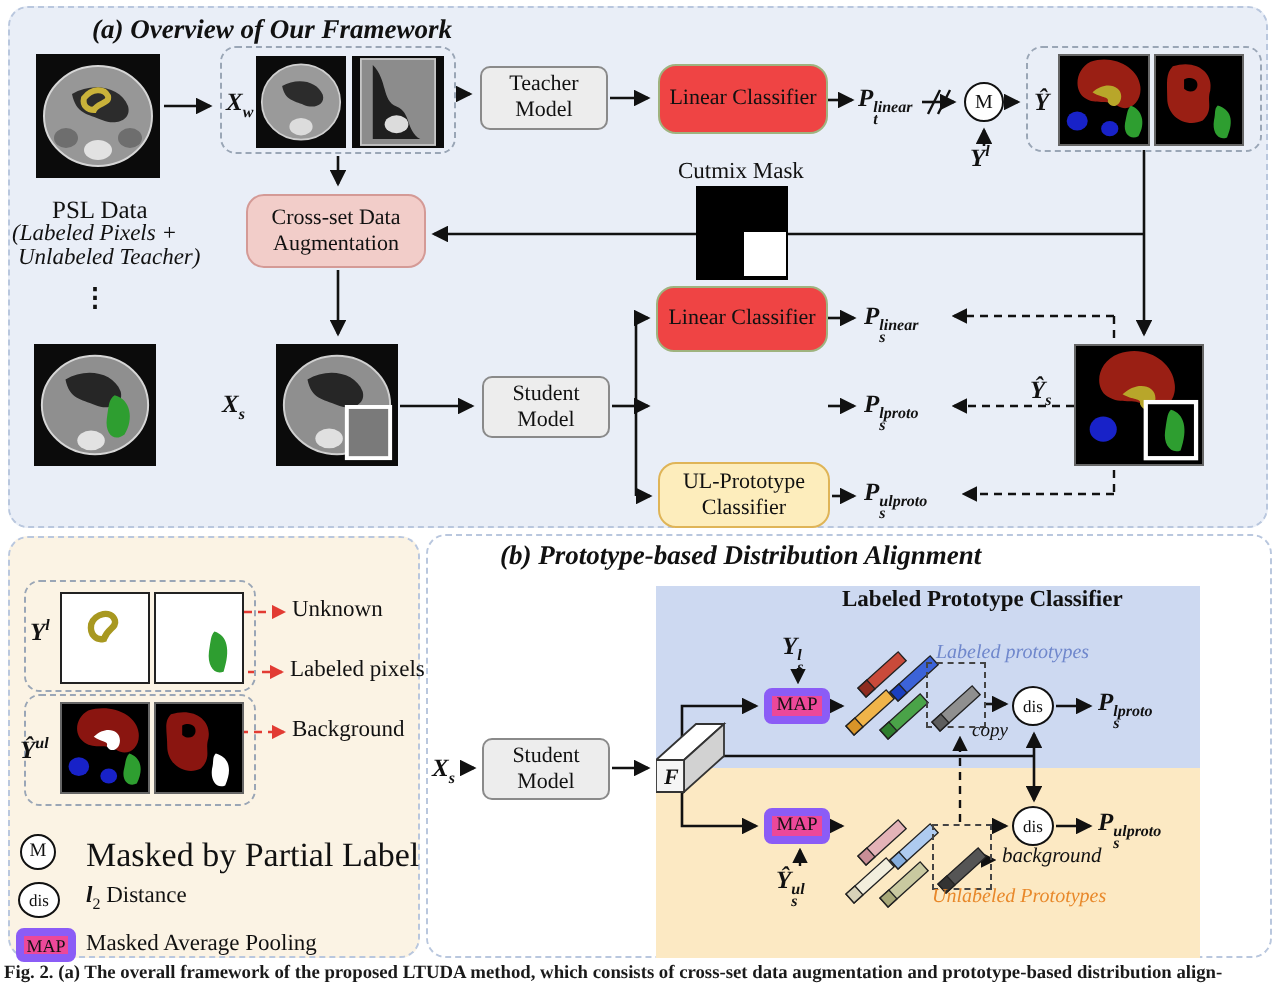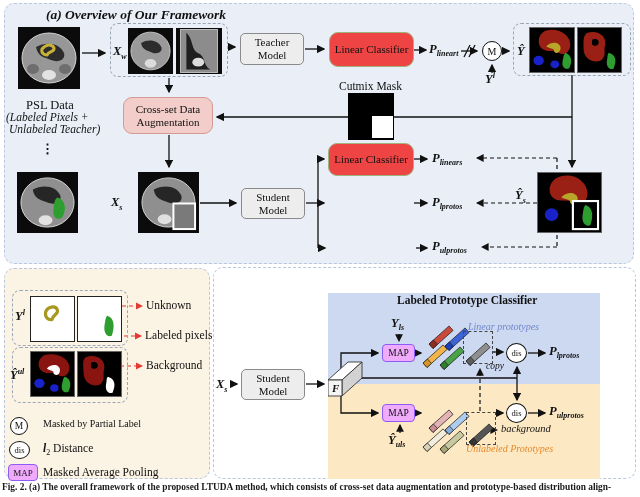--- a/index.html
+++ b/index.html
@@ -13,31 +13,31 @@
        text-align:center;font:11px/1.18 "Liberation Serif",serif;color:#111;border:1px solid;box-sizing:border-box;}
   .gray{background:#ededed;border-color:#8a8a8a;border-radius:5px;}
   .green{background:#ef4444;border-color:#9fb37f;border-radius:9px;}
   .blue{background:#c6d6f2;border-color:#7b96d6;border-radius:9px;}
   .yellowb{background:#fdedbc;border-color:#dfb457;border-radius:9px;}
   .pink{background:#f2cdc9;border-color:#d49a96;border-radius:9px;}
   .dashbox{position:absolute;z-index:2;border:1px dashed #9aa6b6;border-radius:8px;box-sizing:border-box;}
   .dashsq{position:absolute;z-index:2;border:1.2px dashed #444;box-sizing:border-box;}
   .circle{position:absolute;z-index:2;background:#fff;border:1px solid #111;border-radius:50%;
           display:flex;align-items:center;justify-content:center;font:10px "Liberation Serif",serif;box-sizing:border-box;}
-  .mapbox{position:absolute;z-index:2;background:#f0abfc;border:1px solid #8b5cf6;border-radius:4px;
+  .mapbox{position:absolute;z-index:2;background:#ec4899;border:4px solid #8b5cf6;border-radius:4px;
           display:flex;align-items:center;justify-content:center;font:9.5px "Liberation Serif",serif;box-sizing:border-box;}
   .t{position:absolute;z-index:2;font-family:"Liberation Serif",serif;color:#111;white-space:nowrap;}
   .ti{font-style:italic;}
   .tb{font-weight:bold;}
   .ptitle{font:bold 13.5px "Liberation Serif",serif;font-style:italic;margin-left:32px;}
-  .rtitle{font:bold 11.5px "Liberation Serif",serif;}
+  .rtitle{font:bold 11.5px "Liberation Serif",serif;margin-left:24px;}
   .math{position:absolute;z-index:2;font:bold 12.5px "Liberation Serif",serif;font-style:italic;white-space:nowrap;}
   .msub{font-size:8px;font-weight:bold;}
   .msup{font-size:8px;font-weight:bold;}
-  .ss{display:inline-flex;flex-direction:row;vertical-align:-30%;line-height:0.78;}
+  .ss{display:inline-flex;flex-direction:column;vertical-align:-30%;line-height:0.78;}
   .ss .sp,.ss .sb{font-size:8px;font-weight:bold;font-style:italic;}
   .seg{position:absolute;z-index:2;background:#000;border:1px solid #666;box-sizing:border-box;}
   .wimg{position:absolute;z-index:2;background:#fff;border:1.2px solid #222;box-sizing:border-box;}
   .ct{position:absolute;z-index:2;background:#0b0b0b;box-sizing:border-box;}
   .region{position:absolute;z-index:0;}
   .caption{position:absolute;z-index:2;font:bold 9.4px "Liberation Serif",serif;color:#1a1a1a;white-space:nowrap;}
 </style>
 </head>
 <body>
 
@@ -211,20 +211,23 @@
       <rect x="36" y="32" width="22" height="26" fill="#7a7a7a" stroke="#fff" stroke-width="2"></rect>
     </svg>
   </div>
   <div class="box gray" style="left:241px;top:188px;width:64px;height:31px;">
       <span>Student Model</span>
     </div>
 
   <div class="box green" style="left:328px;top:143px;width:86px;height:33px;">
       <span>Linear Classifier</span>
     </div>
+  <div class="box yellowb" style="left:329px;top:231px;width:86px;height:33px;">
+      <span>UL-Prototype Classifier</span>
+    </div>
 
   <span class="math" style="left:432px;top:151px;"><i>P</i><span class="ss">
         <span class="sp">linear</span>
         <span class="sb">s</span>
       </span></span>
   <span class="math" style="left:432px;top:195px;"><i>P</i><span class="ss">
         <span class="sp">lproto</span>
         <span class="sb">s</span>
       </span></span>
   <span class="math" style="left:432px;top:239px;"><i>P</i><span class="ss">
@@ -236,20 +239,21 @@
   <div class="seg" style="left:537px;top:172px;width:65px;height:61px;">
     <svg width="63" height="59" viewBox="0 0 65 61">
       <path d="M22,4 C36,-1 50,8 51,20 C52,30 43,36 36,31 C29,26 24,31 16,26 C9,21 11,8 22,4 Z" fill="#9a1f14"></path>
       <path d="M24,25 C31,18 41,20 41,27 C41,33 35,35 33,30 C34,27 29,28 24,25 Z" fill="#b8a62a"></path>
       <ellipse cx="14" cy="43" rx="7" ry="6.5" fill="#1822c8"></ellipse>
       <rect x="36" y="29" width="26" height="29" fill="#000" stroke="#fff" stroke-width="2.2"></rect>
       <path d="M49,33 C56,35 58,43 54,54 C49,56 45,51 46,44 C47,38 47,35 49,33 Z" fill="#2e9e30"></path>
     </svg>
   </div>
 
+  <div class="t ptitle" style="left:218px;top:270px;">(b) Prototype-based Distribution Alignment</div>
   <div class="t rtitle" style="left:397px;top:294px;">Labeled Prototype Classifier</div>
 
   <span class="math" style="left:216px;top:377px;"><i>X</i><sub class="msub">s</sub></span>
   <div class="box gray" style="left:241px;top:369px;width:64px;height:31px;">
       <span>Student Model</span>
     </div>
 
   <svg class="abs lay2" style="left:328px;top:358px;z-index:2;" width="40" height="40" viewBox="0 0 40 40">
     <polygon points="0,22 20,4 34,4 14,22" fill="#ffffff" stroke="#333" stroke-width="0.9"></polygon>
     <polygon points="14,22 34,4 34,20 14,38" fill="#d2d2d2" stroke="#333" stroke-width="0.9"></polygon>
@@ -276,21 +280,21 @@
       </g>
     <g transform="translate(2,43) rotate(-42)">
         <rect x="0" y="0" width="27" height="6" fill="#f0b449" stroke="#222" stroke-width="0.7"></rect>
         <rect x="0" y="0" width="6" height="6" fill="#d89428" stroke="#222" stroke-width="0.7"></rect>
       </g>
     <g transform="translate(19,45) rotate(-42)">
         <rect x="0" y="0" width="27" height="6" fill="#4aa348" stroke="#222" stroke-width="0.7"></rect>
         <rect x="0" y="0" width="6" height="6" fill="#2e7e2e" stroke="#222" stroke-width="0.7"></rect>
       </g>
   </svg>
-  <div class="t ti" style="left:468px;top:321px;font-size:10px;color:#6f87cc;">Linear prototypes</div>
+  <div class="t ti" style="left:468px;top:321px;font-size:10px;color:#6f87cc;">Labeled prototypes</div>
   <div class="dashsq" style="left:463px;top:331px;width:30px;height:33px;"></div>
   <svg class="abs lay2" style="left:462px;top:327px;z-index:2;" width="36" height="40" viewBox="0 0 36 40">
     <g transform="translate(4,34) rotate(-42)">
         <rect x="0" y="0" width="27" height="6" fill="#8f8f8f" stroke="#222" stroke-width="0.7"></rect>
         <rect x="0" y="0" width="6" height="6" fill="#5e5e5e" stroke="#222" stroke-width="0.7"></rect>
       </g>
   </svg>
   <div class="t ti" style="left:486px;top:361px;font-size:9.5px;">copy</div>
   <div class="circle" style="left:506px;top:343px;width:21px;height:20px;font-size:8.5px;">
       <span>dis</span>
@@ -373,21 +377,21 @@
       <path d="M32,26 C39,28 41,34 37,43 C32,45 29,40 30,34 C31,30 30,28 32,26 Z" fill="#ffffff"></path>
     </svg>
   </div>
   <div class="t" style="left:146px;top:299px;font-size:11.5px;">Unknown</div>
   <div class="t" style="left:145px;top:329px;font-size:11.5px;">Labeled pixels</div>
   <div class="t" style="left:146px;top:359px;font-size:11.5px;">Background</div>
 
   <div class="circle" style="left:10px;top:417px;width:18px;height:18px;font-size:9.5px;">
       <span>M</span>
     </div>
-  <div class="t" style="left:43px;top:418px;font-size:10px;">Masked by Partial Label</div>
+  <div class="t" style="left:43px;top:418px;font-size:17px;">Masked by Partial Label</div>
   <div class="circle" style="left:9px;top:441px;width:21px;height:18px;font-size:8.5px;">
       <span>dis</span>
     </div>
   <div class="t" style="left:43px;top:442px;font-size:11.5px;"><i class="tb">l</i><sub style="font-size:8px;">2</sub> <span>Distance</span></div>
   <div class="mapbox" style="left:8px;top:464px;width:30px;height:17px;font-size:9px;">
       <span>MAP</span>
     </div>
   <div class="t" style="left:43px;top:466px;font-size:11.5px;">Masked Average Pooling</div>
 
   <div class="caption" style="left:2px;top:482px;width:636px;overflow:hidden;">Fig. 2. (a) The overall framework of the proposed LTUDA method, which consists of cross-set data augmentation and prototype-based distribution align-</div>

